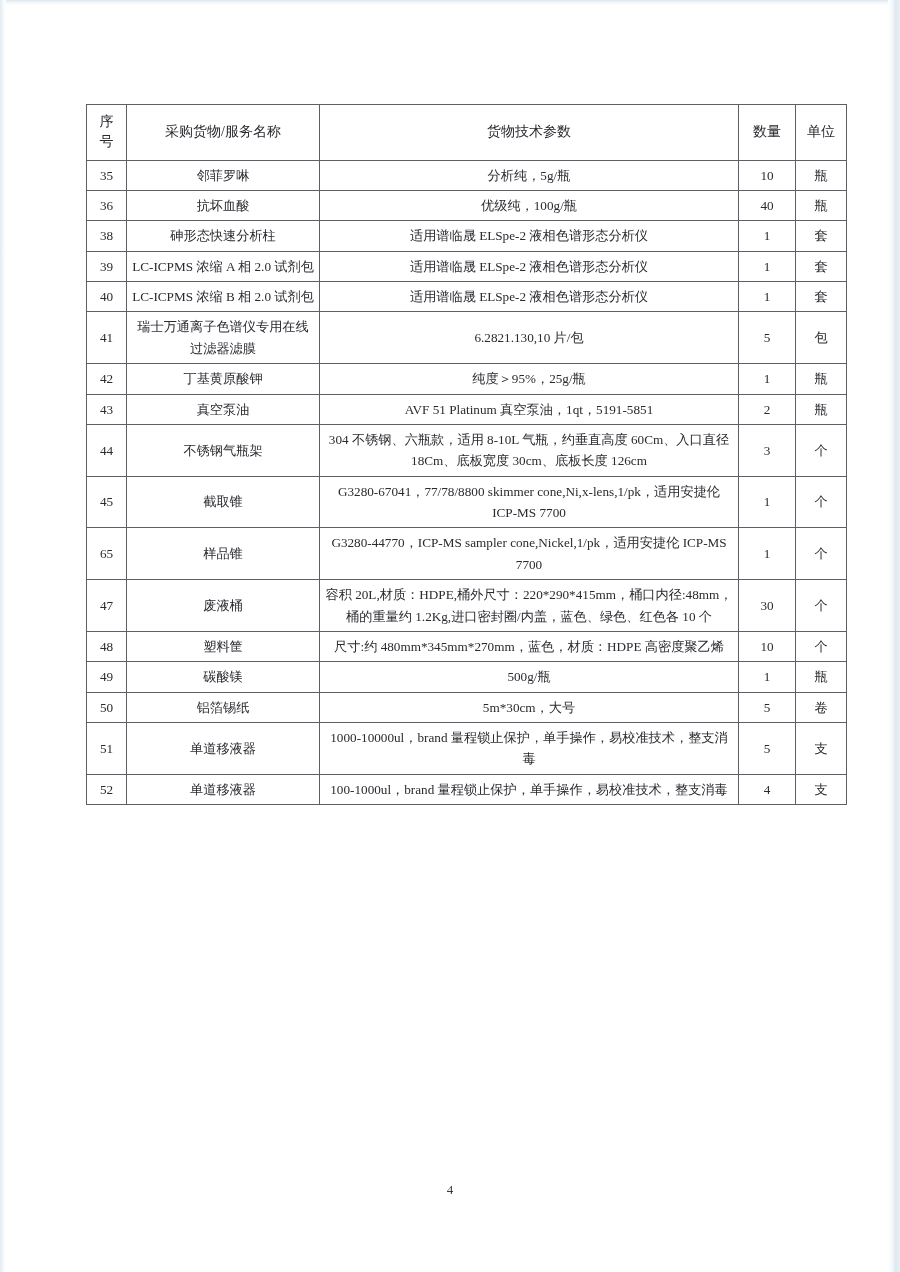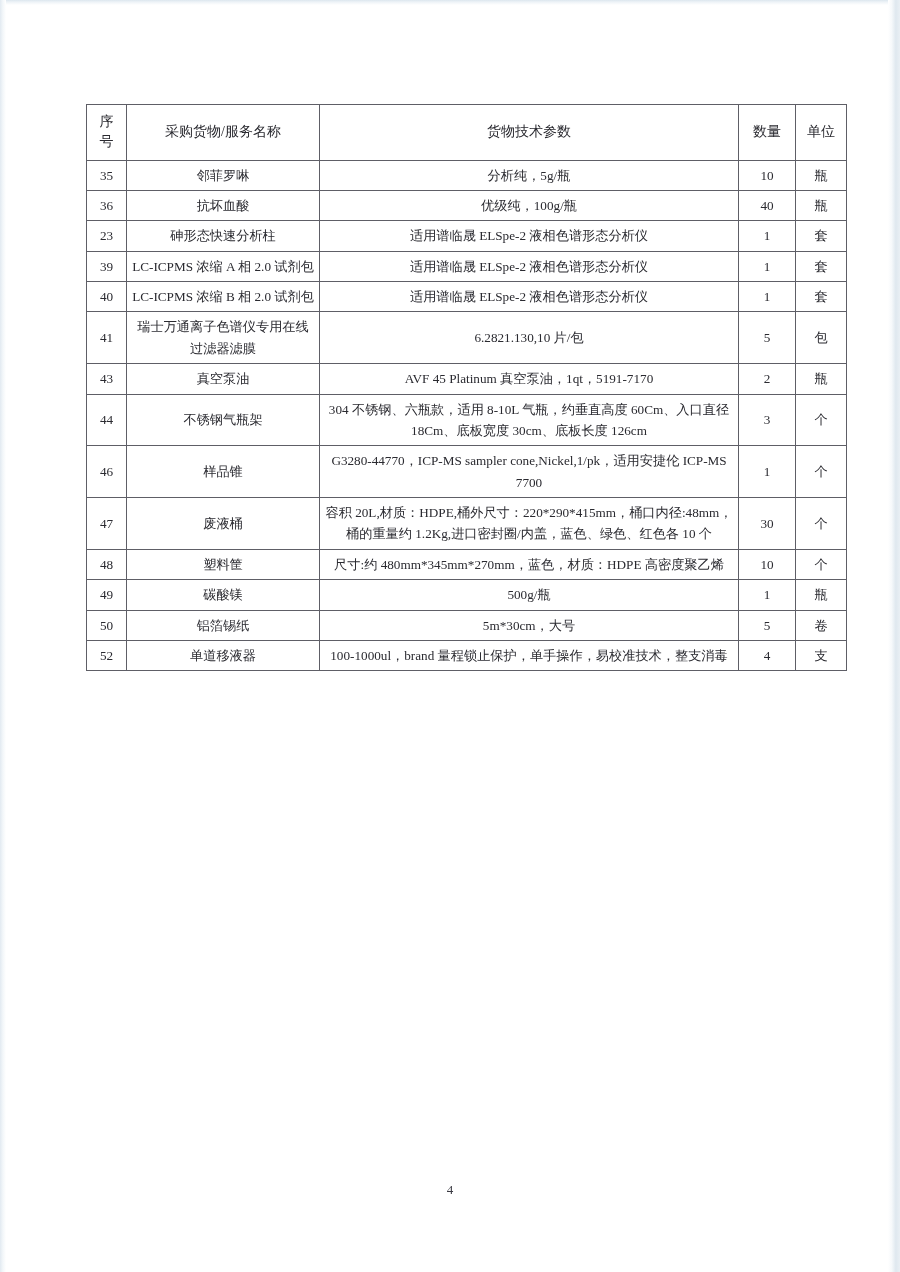--- a/index.html
+++ b/index.html
@@ -140,21 +140,21 @@
             <td class="cell-unit">瓶</td>
           </tr>
           <tr>
             <td class="cell-idx">36</td>
             <td class="cell-name">抗坏血酸</td>
             <td class="cell-spec">优级纯，100g/瓶</td>
             <td class="cell-qty">40</td>
             <td class="cell-unit">瓶</td>
           </tr>
           <tr>
-            <td class="cell-idx">23</td>
+            <td class="cell-idx">38</td>
             <td class="cell-name">砷形态快速分析柱</td>
             <td class="cell-spec">适用谱临晟 ELSpe-2 液相色谱形态分析仪</td>
             <td class="cell-qty">1</td>
             <td class="cell-unit">套</td>
           </tr>
           <tr>
             <td class="cell-idx">39</td>
             <td class="cell-name">LC-ICPMS 浓缩 A 相 2.0 试剂包</td>
             <td class="cell-spec">适用谱临晟 ELSpe-2 液相色谱形态分析仪</td>
             <td class="cell-qty">1</td>
@@ -168,35 +168,49 @@
             <td class="cell-unit">套</td>
           </tr>
           <tr>
             <td class="cell-idx">41</td>
             <td class="cell-name">瑞士万通离子色谱仪专用在线过滤器滤膜</td>
             <td class="cell-spec">6.2821.130,10 片/包</td>
             <td class="cell-qty">5</td>
             <td class="cell-unit">包</td>
           </tr>
           <tr>
+            <td class="cell-idx">42</td>
+            <td class="cell-name">丁基黄原酸钾</td>
+            <td class="cell-spec">纯度＞95%，25g/瓶</td>
+            <td class="cell-qty">1</td>
+            <td class="cell-unit">瓶</td>
+          </tr>
+          <tr>
             <td class="cell-idx">43</td>
             <td class="cell-name">真空泵油</td>
-            <td class="cell-spec">AVF 45 Platinum 真空泵油，1qt，5191-7170</td>
+            <td class="cell-spec">AVF 51 Platinum 真空泵油，1qt，5191-5851</td>
             <td class="cell-qty">2</td>
             <td class="cell-unit">瓶</td>
           </tr>
           <tr>
             <td class="cell-idx">44</td>
             <td class="cell-name">不锈钢气瓶架</td>
             <td class="cell-spec">304 不锈钢、六瓶款，适用 8-10L 气瓶，约垂直高度 60Cm、入口直径 18Cm、底板宽度 30cm、底板长度 126cm</td>
             <td class="cell-qty">3</td>
             <td class="cell-unit">个</td>
           </tr>
           <tr>
-            <td class="cell-idx">46</td>
+            <td class="cell-idx">45</td>
+            <td class="cell-name">截取锥</td>
+            <td class="cell-spec">G3280-67041，77/78/8800 skimmer cone,Ni,x-lens,1/pk，适用安捷伦 ICP-MS 7700</td>
+            <td class="cell-qty">1</td>
+            <td class="cell-unit">个</td>
+          </tr>
+          <tr>
+            <td class="cell-idx">65</td>
             <td class="cell-name">样品锥</td>
             <td class="cell-spec">G3280-44770，ICP-MS sampler cone,Nickel,1/pk，适用安捷伦 ICP-MS 7700</td>
             <td class="cell-qty">1</td>
             <td class="cell-unit">个</td>
           </tr>
           <tr>
             <td class="cell-idx">47</td>
             <td class="cell-name">废液桶</td>
             <td class="cell-spec">容积 20L,材质：HDPE,桶外尺寸：220*290*415mm，桶口内径:48mm，桶的重量约 1.2Kg,进口密封圈/内盖，蓝色、绿色、红色各 10 个</td>
             <td class="cell-qty">30</td>
@@ -217,20 +231,27 @@
             <td class="cell-unit">瓶</td>
           </tr>
           <tr>
             <td class="cell-idx">50</td>
             <td class="cell-name">铝箔锡纸</td>
             <td class="cell-spec">5m*30cm，大号</td>
             <td class="cell-qty">5</td>
             <td class="cell-unit">卷</td>
           </tr>
           <tr>
+            <td class="cell-idx">51</td>
+            <td class="cell-name">单道移液器</td>
+            <td class="cell-spec">1000-10000ul，brand 量程锁止保护，单手操作，易校准技术，整支消毒</td>
+            <td class="cell-qty">5</td>
+            <td class="cell-unit">支</td>
+          </tr>
+          <tr>
             <td class="cell-idx">52</td>
             <td class="cell-name">单道移液器</td>
             <td class="cell-spec">100-1000ul，brand 量程锁止保护，单手操作，易校准技术，整支消毒</td>
             <td class="cell-qty">4</td>
             <td class="cell-unit">支</td>
           </tr>
         </tbody>
     </table>
   </div>
 

